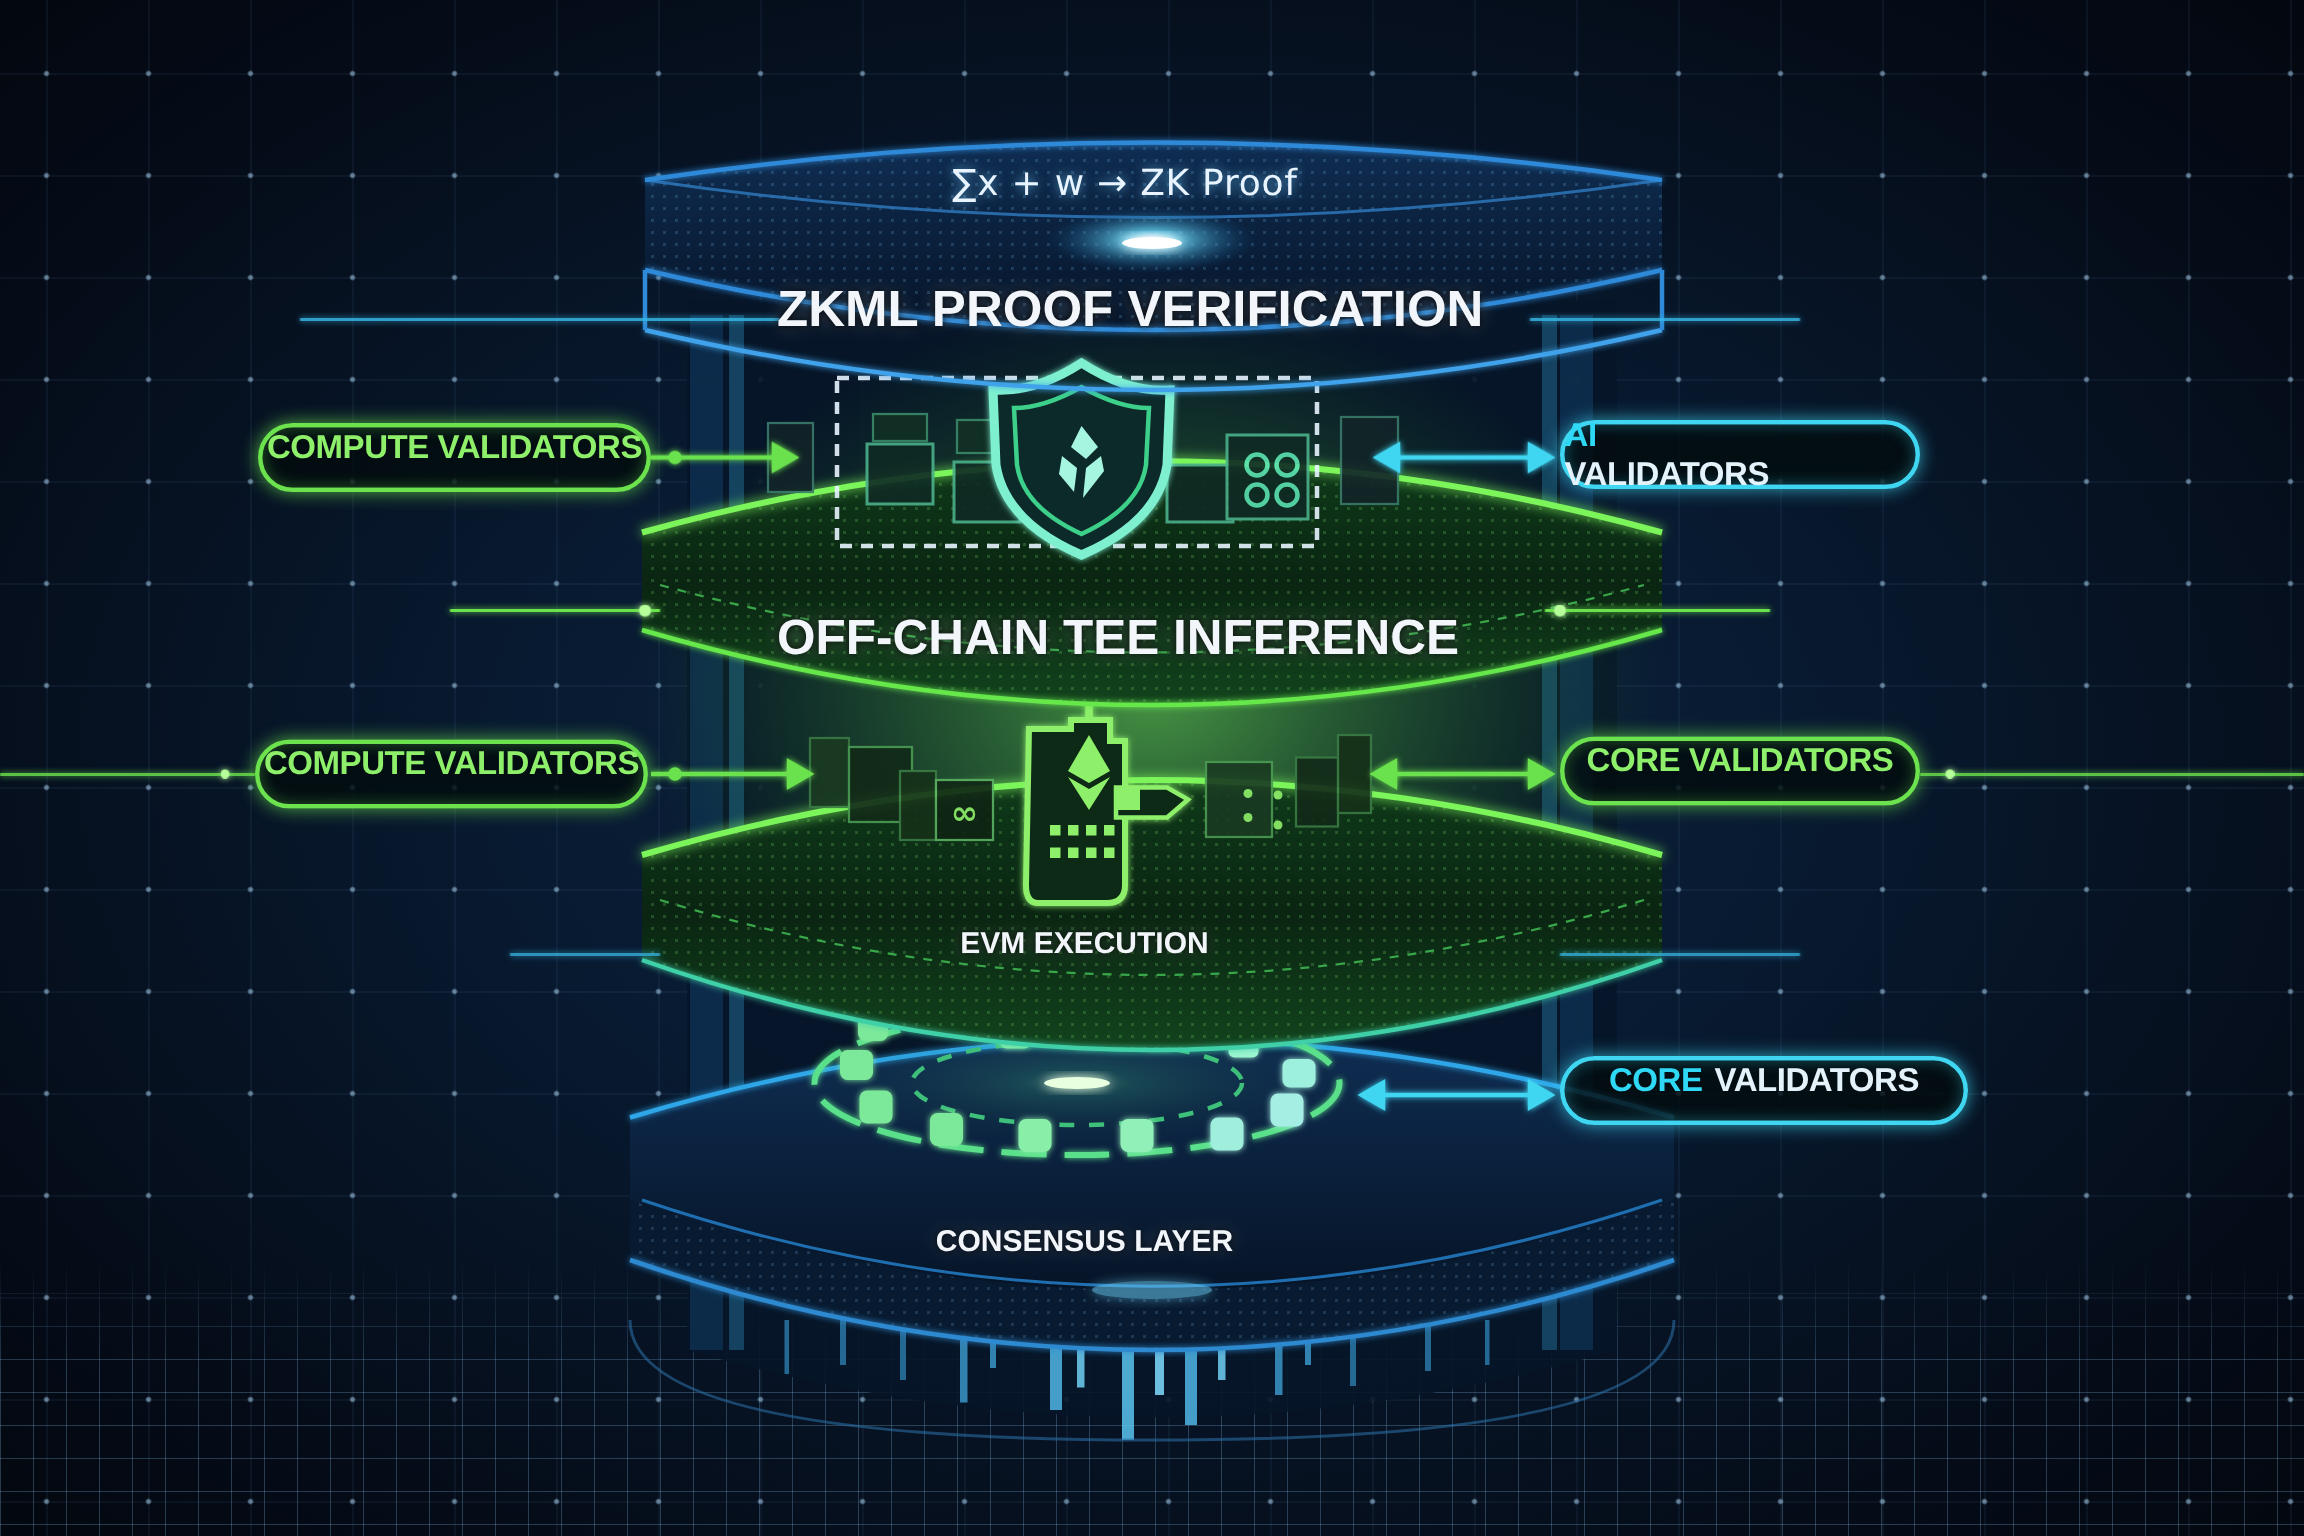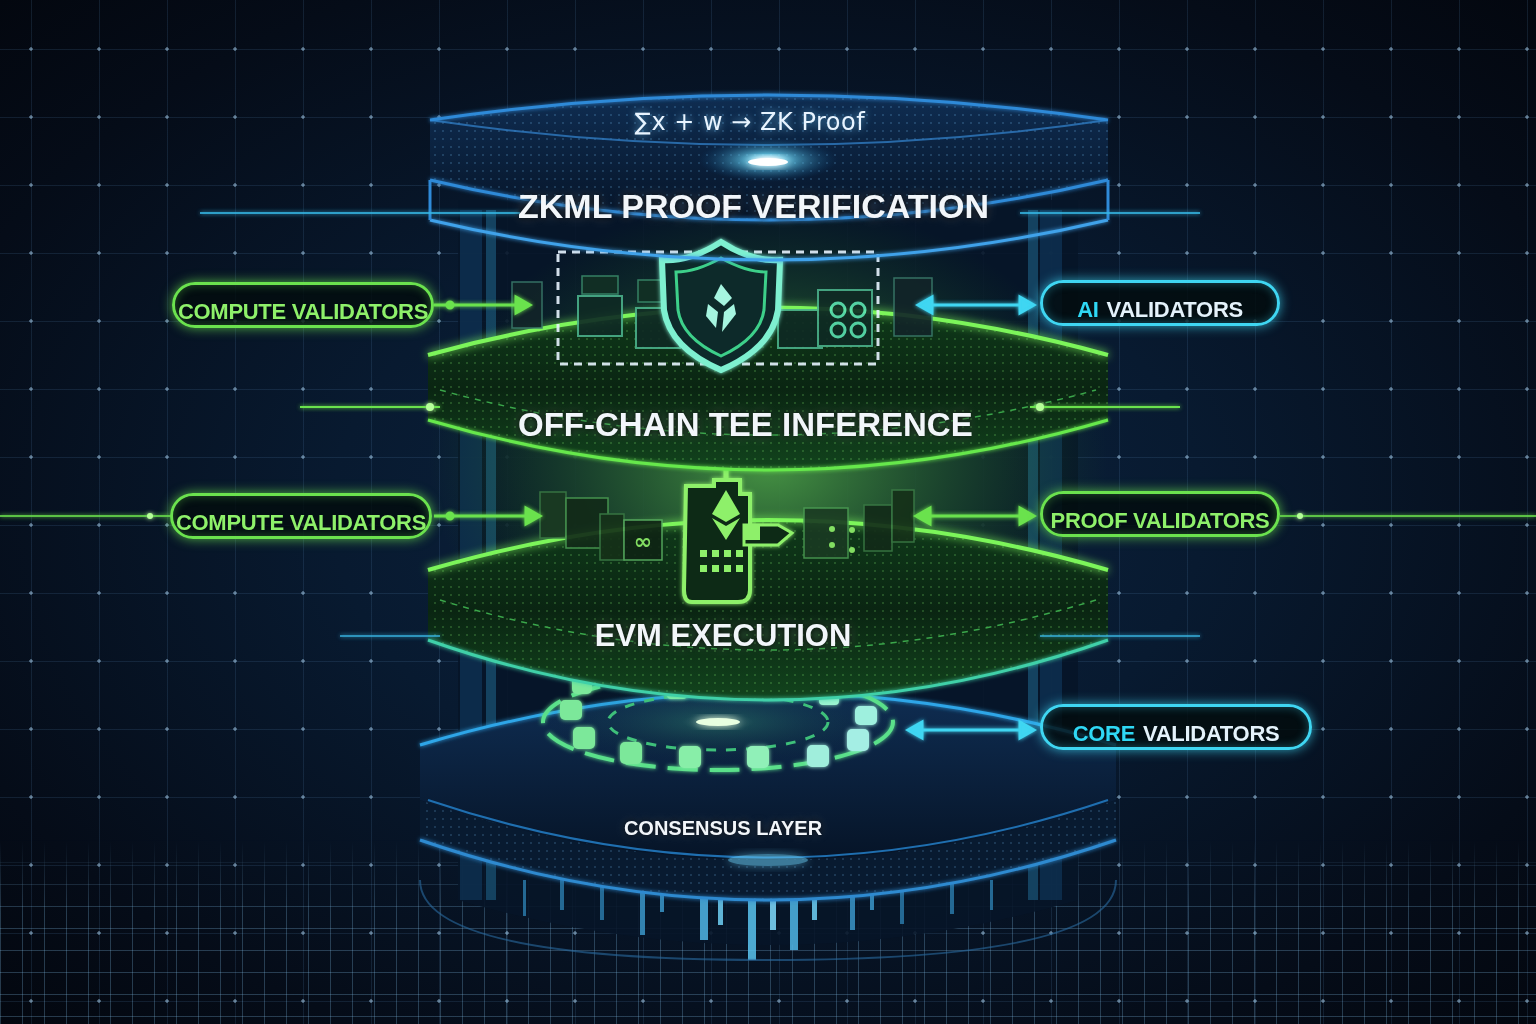--- a/index.html
+++ b/index.html
@@ -39,21 +39,21 @@
     text-shadow:0 0 8px rgba(120,210,255,0.7);
     letter-spacing:0.5px;
   }
   .layer-title {
     position:absolute; color:#f2f6fa; font-family:"Liberation Sans", sans-serif;
     font-weight:bold; text-align:center; white-space:nowrap;
     text-shadow:0 0 6px rgba(0,0,0,0.9), 0 0 12px rgba(255,255,255,0.25);
   }
   .pill {
     position:absolute; height:46px; border-radius:24px;
-    display:flex; align-items:flex-end; justify-content:center;
+    display:flex; align-items:flex-start; justify-content:center;
     font-family:"Liberation Sans", sans-serif; font-weight:bold; font-size:22px;
     background:rgba(2,12,14,0.82); white-space:nowrap; letter-spacing:-0.3px;
     box-sizing:border-box; cursor:pointer;
   }
   .pill.green {
     border:3px solid #6be24e; color:#8ef06a;
     box-shadow:0 0 12px rgba(107,226,78,0.75), inset 0 0 10px rgba(107,226,78,0.35);
   }
   .pill.cyan {
     border:3px solid #3fd6f2; color:#e4f2fb;
@@ -307,32 +307,32 @@
     <line x1="920" y1="730" x2="1020" y2="730"></line>
       <path d="M908 730 L922 722 L922 738 Z"></path>
       <path d="M1034 730 L1020 722 L1020 738 Z"></path>
   </g>
 </svg>
 
 <div class="formula">∑x + w → ZK Proof</div>
 
 <div class="layer-title" style="left:518px;top:187px;width:410px;font-size:34px;">ZKML PROOF VERIFICATION</div>
 <div class="layer-title" style="left:518px;top:406px;width:410px;font-size:33px;">OFF-CHAIN TEE INFERENCE</div>
-<div class="layer-title" style="left:558px;top:618px;width:330px;font-size:31px;">EVM EXECUTION</div>
+<div class="layer-title" style="left:558px;top:618px;width:330px;font-size:20px;">EVM EXECUTION</div>
 <div class="layer-title" style="left:558px;top:817px;width:330px;font-size:20px;">CONSENSUS LAYER</div>
 
 <div class="pill green" style="left:172px;top:282px;width:262px;">
   <span>COMPUTE VALIDATORS</span>
 </div>
-<div class="pill cyan" style="left:1040px;top:280px;width:240px;">
+<div class="pill cyan" style="left:1040px;top:280px;width:240px;flex-direction:column;">
   <span class="accent">AI</span>
     <span>VALIDATORS</span>
 </div>
 <div class="pill green" style="left:170px;top:493px;width:262px;">
   <span>COMPUTE VALIDATORS</span>
 </div>
 <div class="pill green" style="left:1040px;top:491px;width:240px;">
-  <span>PROOF VALIDATORS</span>
+  <span>CORE VALIDATORS</span>
 </div>
 <div class="pill cyan" style="left:1040px;top:704px;width:272px;">
   <span class="accent">CORE</span>
     <span>VALIDATORS</span>
 </div>
 
 </body></html>

